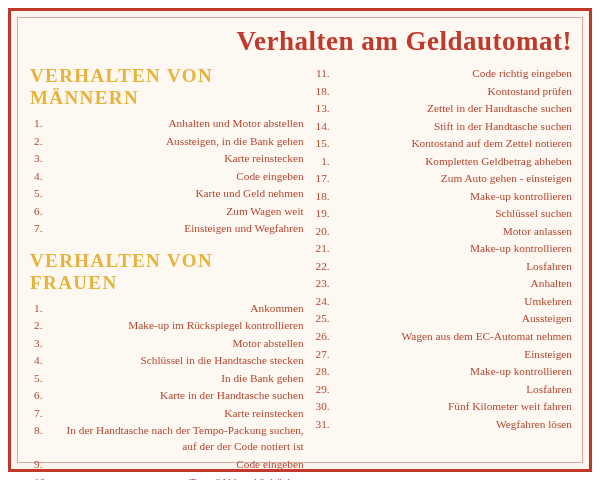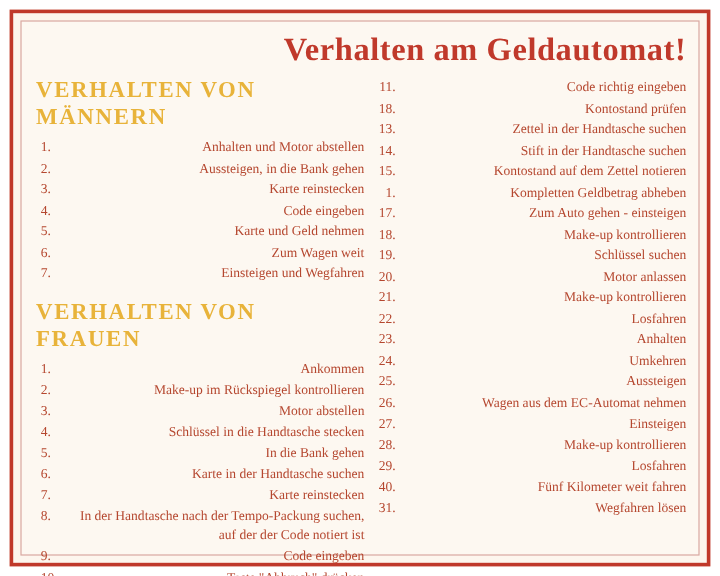--- a/index.html
+++ b/index.html
@@ -266,21 +266,21 @@
             </li>
           <li>
               <span class="num">28.</span>
               <span class="txt">Make-up kontrollieren</span>
             </li>
           <li>
               <span class="num">29.</span>
               <span class="txt">Losfahren</span>
             </li>
           <li>
-              <span class="num">40.</span>
+              <span class="num">30.</span>
               <span class="txt">Fünf Kilometer weit fahren</span>
             </li>
           <li>
               <span class="num">31.</span>
               <span class="txt">Wegfahren lösen</span>
             </li>
         </ol>
       </div>
 
     </div>

